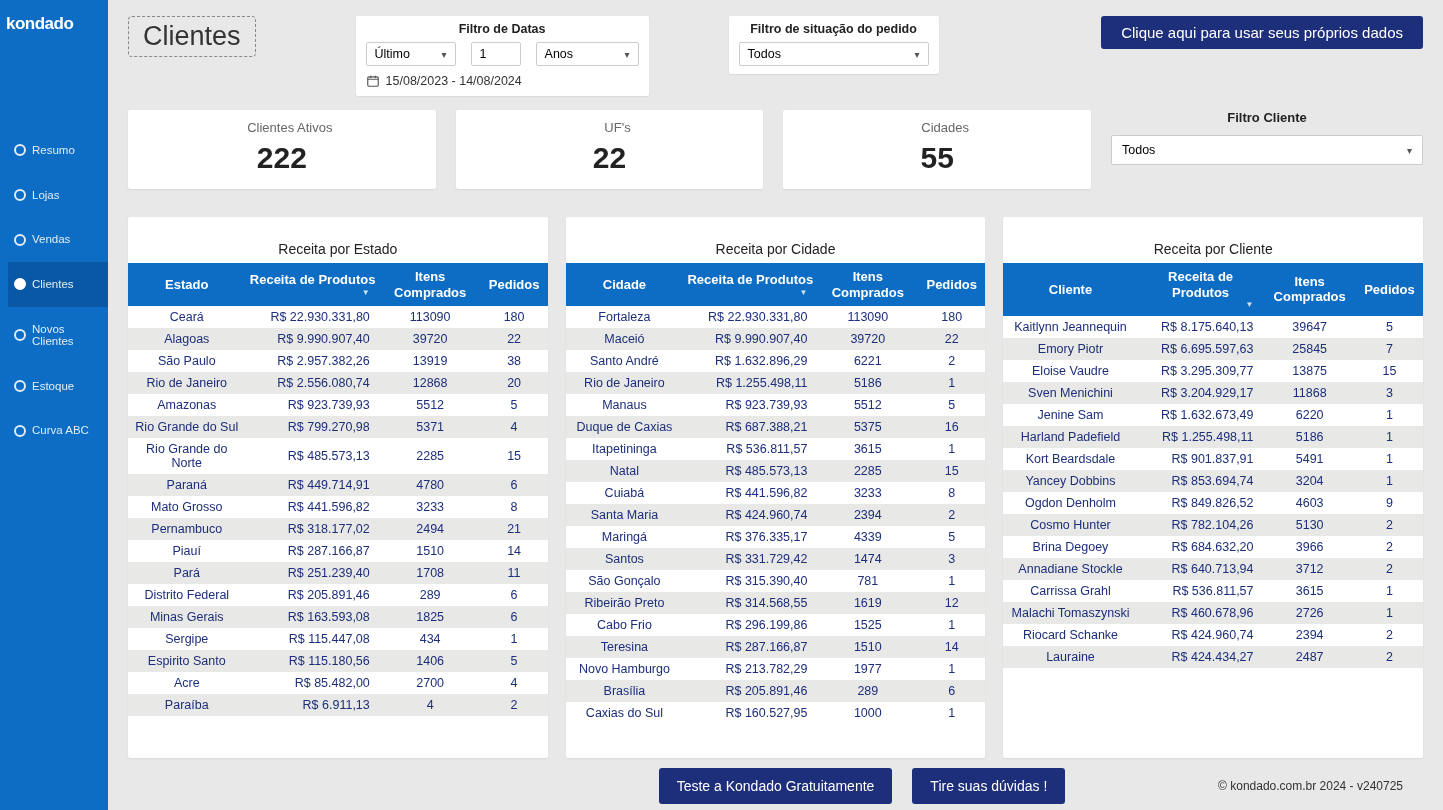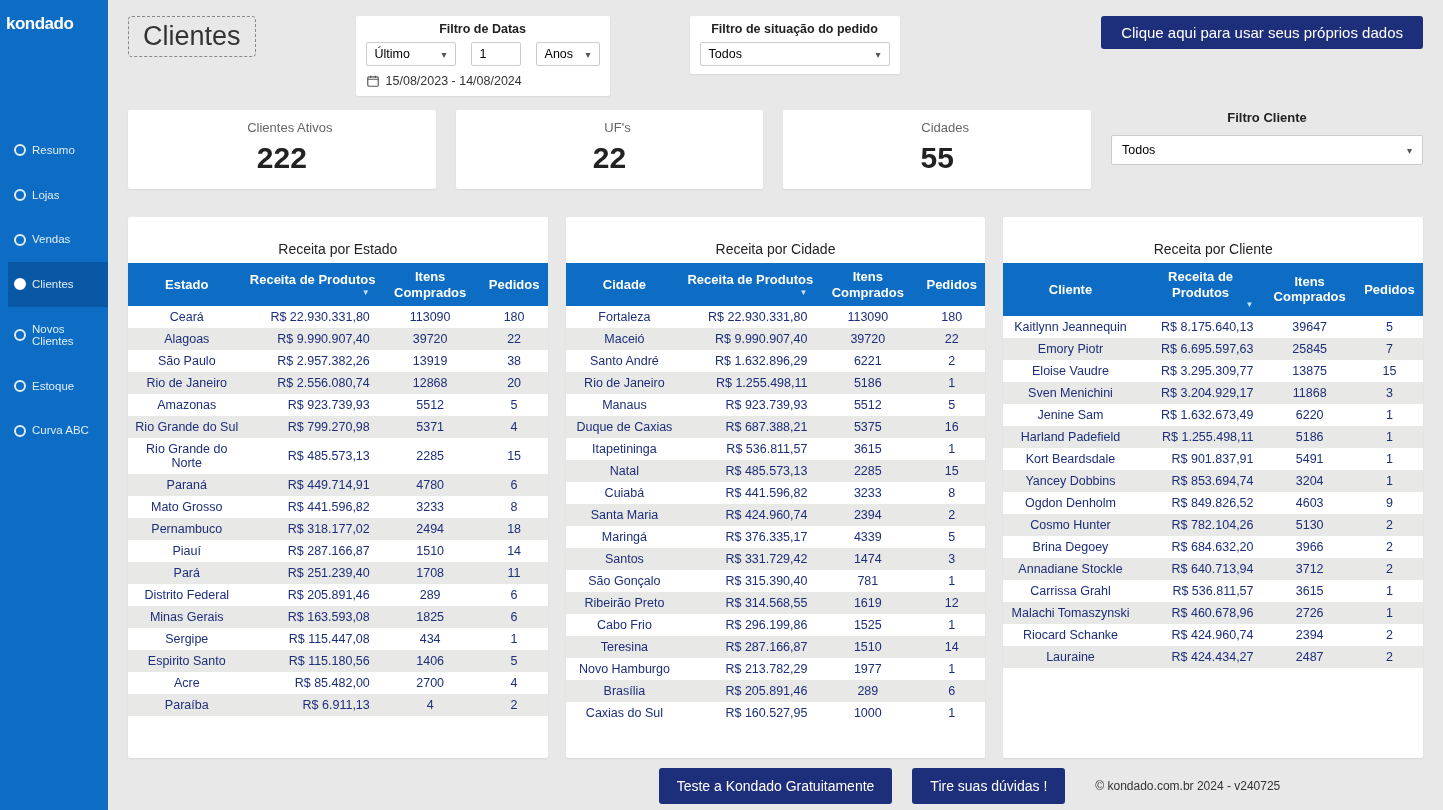--- a/index.html
+++ b/index.html
@@ -206,21 +206,21 @@
       </div>
     </div>
 </div>
 
 <div class="main">
   <div class="topbar">
     <div class="page-title">Clientes</div>
 
     <div style="flex:0 0 60px"></div>
 
-    <div class="filter-card" style="width:254px">
+    <div class="filter-card" style="width:293px">
       <div class="title">Filtro de Datas</div>
       <div class="date-row">
         <div class="sel" style="width:90px">
           <span>Último</span>
           <span class="chev">▾</span>
         </div>
         <div class="inp" style="width:50px">
           <span>1</span>
         </div>
         <div class="sel" style="flex:1">
@@ -339,21 +339,21 @@
               <tr>
                 <td>Mato Grosso</td>
                 <td>R$ 441.596,82</td>
                 <td>3233</td>
                 <td>8</td>
               </tr>
               <tr>
                 <td>Pernambuco</td>
                 <td>R$ 318.177,02</td>
                 <td>2494</td>
-                <td>18</td>
+                <td>21</td>
               </tr>
               <tr>
                 <td>Piauí</td>
                 <td>R$ 287.166,87</td>
                 <td>1510</td>
                 <td>14</td>
               </tr>
               <tr>
                 <td>Pará</td>
                 <td>R$ 251.239,40</td>
@@ -642,18 +642,18 @@
               </tr>
             </tbody>
           </table>
       </div>
     </div>
   </div>
 
   <div class="footer">
     <div style="flex:1"></div>
     <div class="foot-btn">Teste a Kondado Gratuitamente</div>
-    <div style="flex:1; display:flex; justify-content:flex-start; gap:30px; align-items:center">
+    <div style="flex:1; display:flex; justify-content:space-between; gap:30px; align-items:center">
       <div class="foot-btn">Tire suas dúvidas !</div>
       <div class="copyright">© kondado.com.br 2024 - v240725</div>
     </div>
   </div>
 </div>
 
 </body></html>

